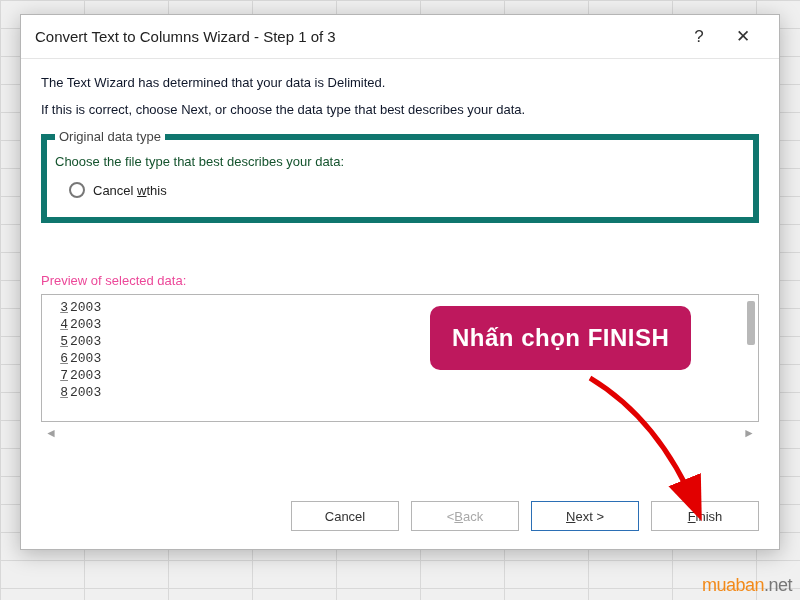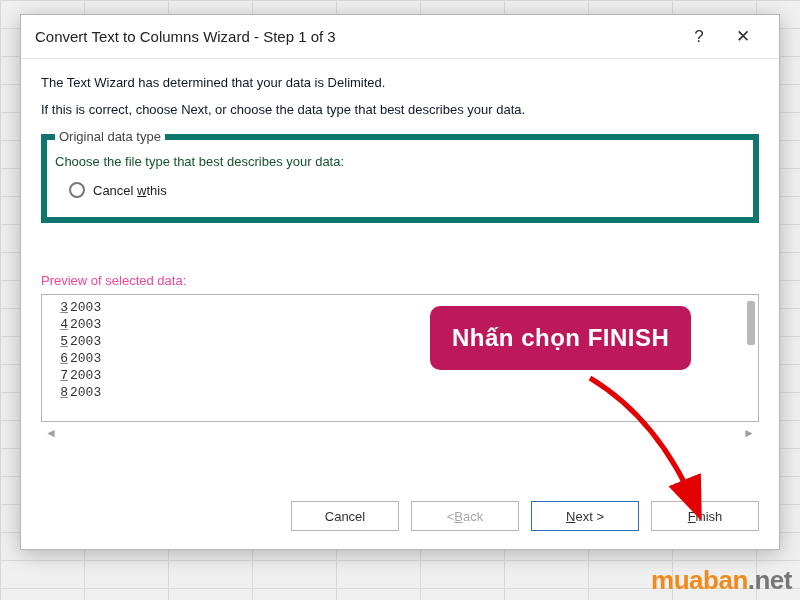--- a/index.html
+++ b/index.html
@@ -191,22 +191,22 @@
     position: absolute;
     left: 570px;
     top: 370px;
     pointer-events: none;
   }
   .logo {
     position: absolute;
     right: 8px;
     bottom: 4px;
     font-family: Arial, sans-serif;
-    font-size: 26px;
-    font-weight: 700;
+    font-size: 18px;
+    font-weight: 400;
     letter-spacing: -0.5px;
   }
   .logo .o { color: #f28a1a; }
   .logo .g { color: #777; }
 </style>
 </head>
 <body>
 
 <div class="grid-bg"></div>
 

